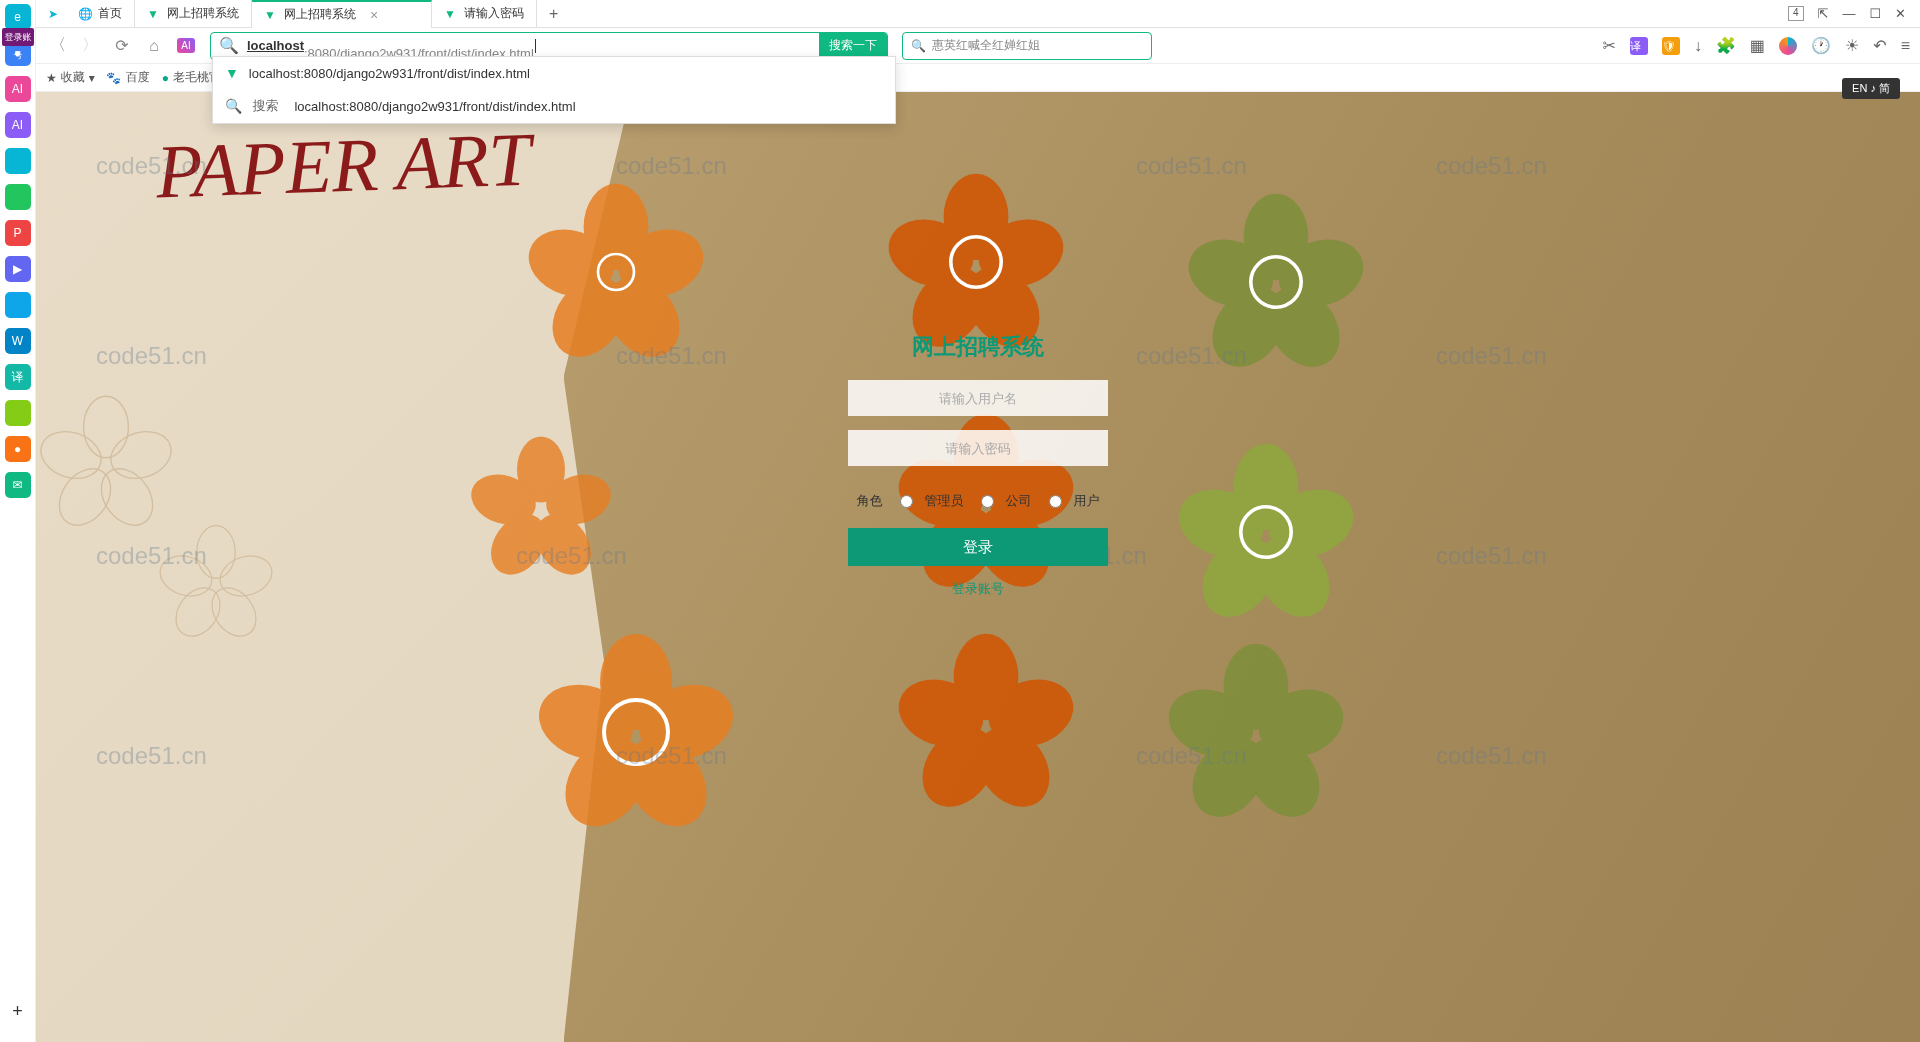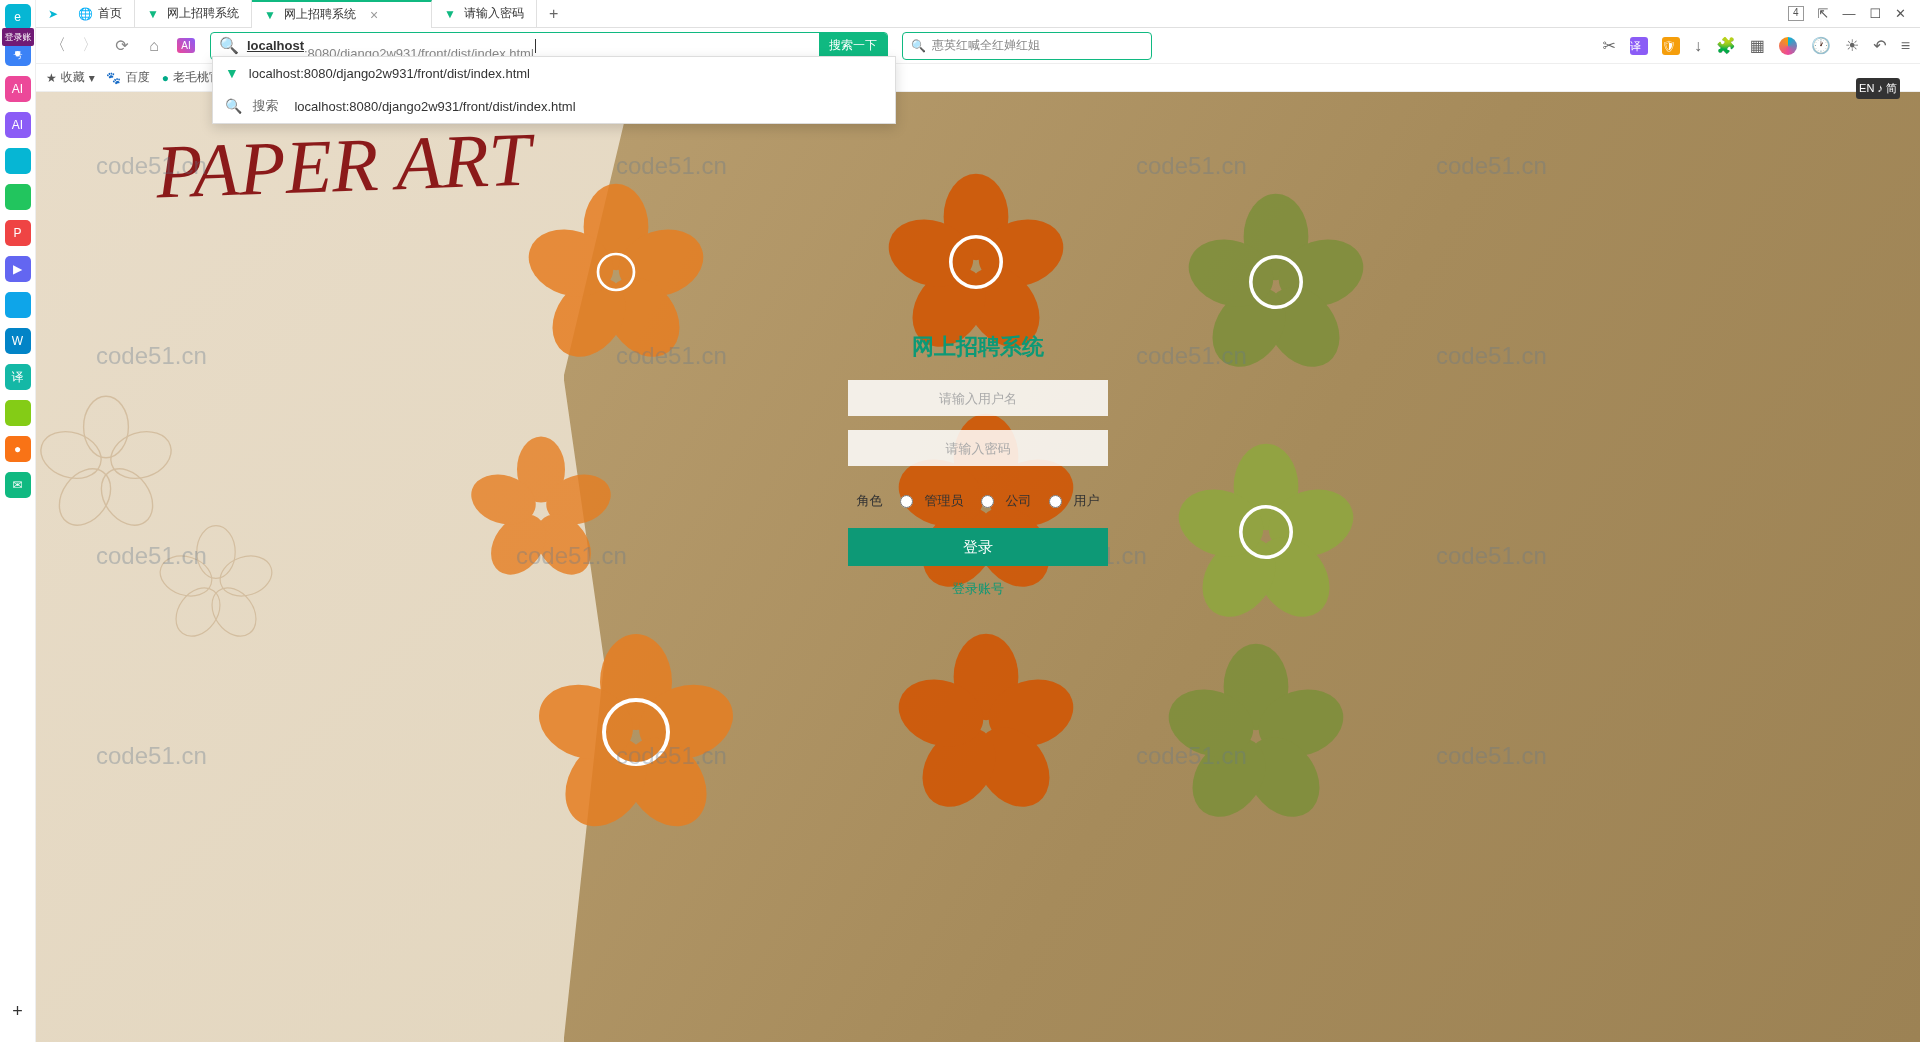--- a/index.html
+++ b/index.html
@@ -58,21 +58,21 @@
 .role-row { display: flex; align-items: center; justify-content: space-around; font-size: 13px; color: #333; margin: 12px 0 18px; }
 .role-row label { display: flex; align-items: center; gap: 12px; }
 .login-btn { width: 100%; height: 38px; background: #0d9976; color: #fff; border: none; font-size: 15px; cursor: pointer; }
 .reg-link { display: block; margin-top: 14px; color: #0d9976; font-size: 13px; text-decoration: none; }
 
 
 .watermark { position: absolute; color: rgba(100,120,140,0.35); font-size: 24px; pointer-events: none; }
 .watermark-main { position: absolute; left: 450px; top: 310px; color: #e03030; font-size: 40px; font-weight: bold; z-index: 30; pointer-events: none; font-family: "SimSun", serif; letter-spacing: 2px; }
 
 
-.lang-badge { position: absolute; right: 20px; top: 78px; background: #333; color: #fff; font-size: 11px; padding: 3px 3px; border-radius: 3px; z-index: 60; }
+.lang-badge { position: absolute; right: 20px; top: 78px; background: #333; color: #fff; font-size: 11px; padding: 3px 10px; border-radius: 3px; z-index: 60; }
 
 
 .login-badge { position: absolute; left: 2px; top: 28px; width: 32px; height: 18px; background: #701a75; color: #fff; font-size: 9px; text-align: center; line-height: 18px; z-index: 60; border-radius: 2px; }
 </style>
 </head>
 <body>
 
 <div class="left-sidebar">
   <div class="side-icon" style="background:#06b6d4">e</div>
   <div class="side-icon" style="background:#3b82f6">●</div>

